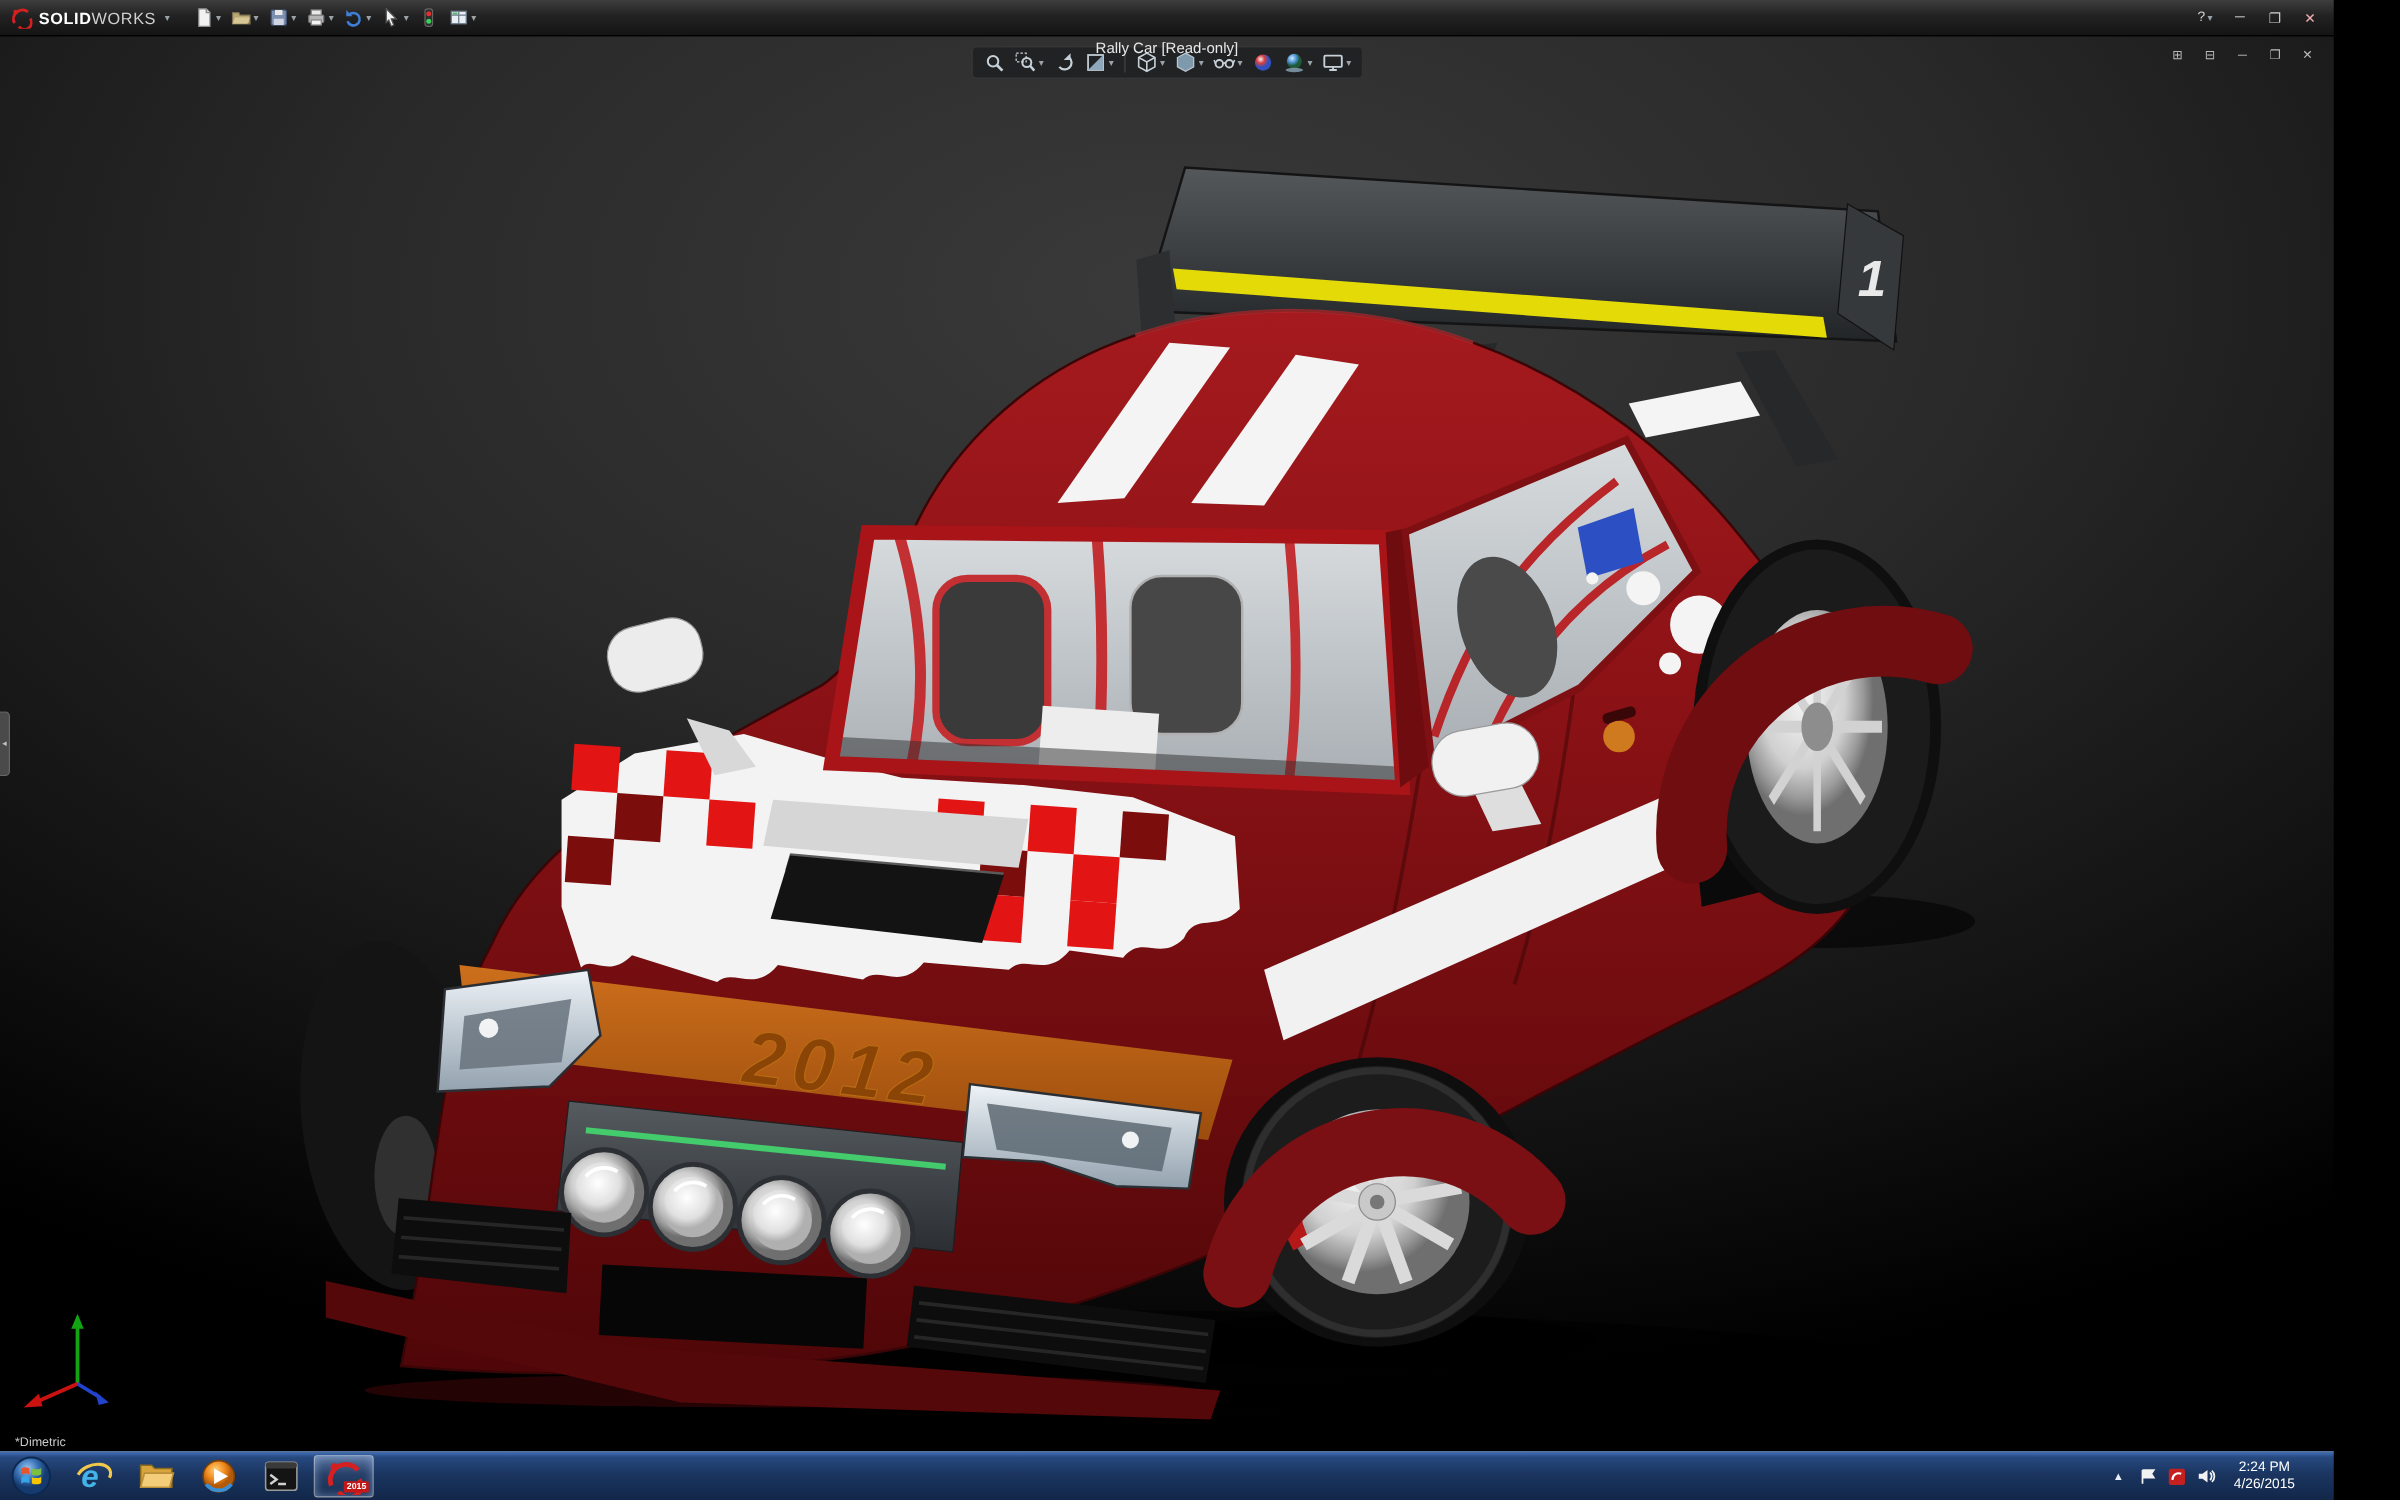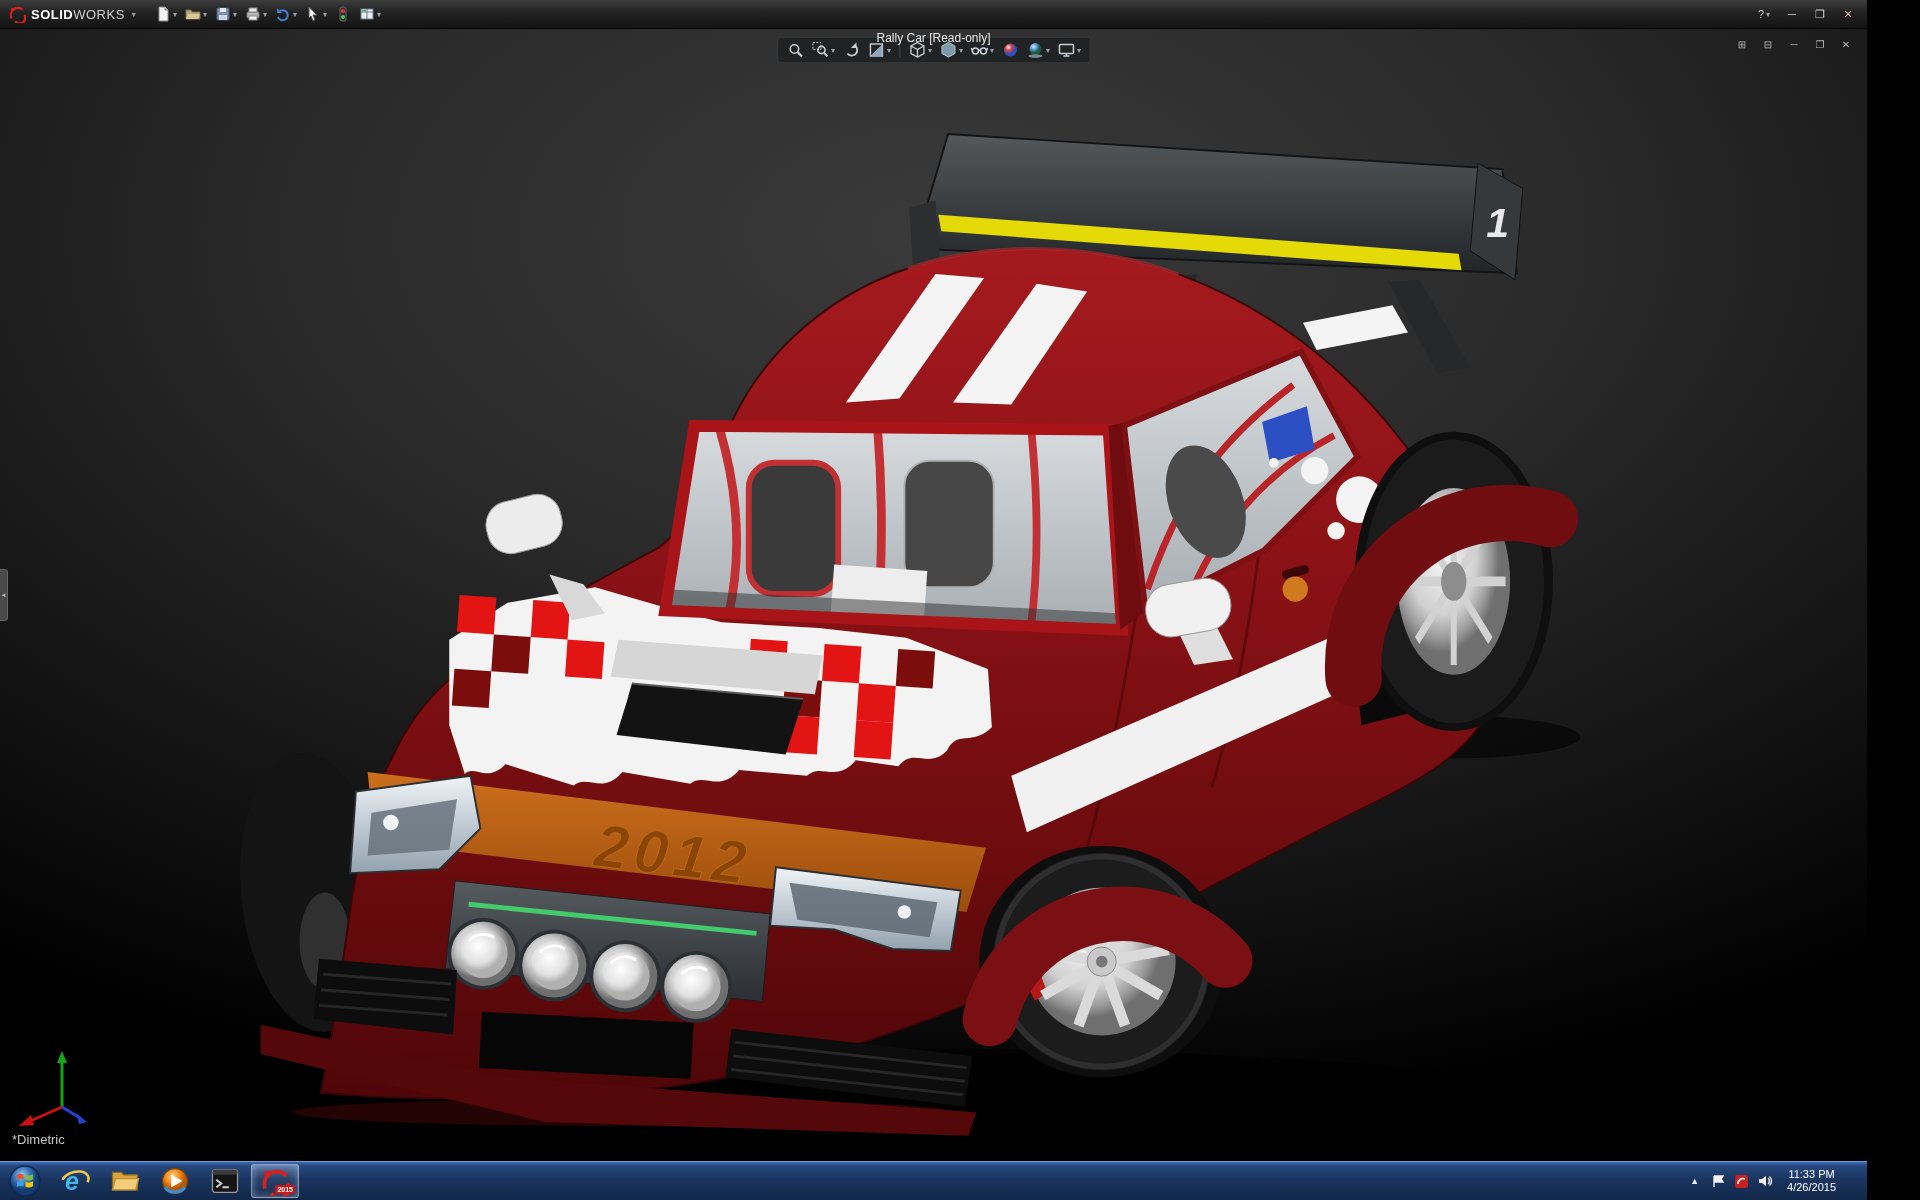--- a/index.html
+++ b/index.html
@@ -32,21 +32,21 @@
 
   .headsup { position:absolute; top:8px; left:50%; transform:translateX(-50%);
     display:flex; align-items:center; gap:3px; background:rgba(20,22,24,.55);
     border:1px solid rgba(255,255,255,.08); border-radius:4px; padding:2px 6px; z-index:5; }
   .hu-btn { display:flex; align-items:center; padding:1px 2px; border-radius:2px; }
   .hu-sep { width:1px; height:16px; background:rgba(255,255,255,.15); margin:0 3px; }
 
   .doc-ctrls { position:absolute; top:6px; right:10px; display:flex; gap:4px; z-index:5; }
   .doc-ctrls .wbtn { width:22px; height:18px; font-size:10px; color:#b9b9b9; }
 
-  .vp-label { position:absolute; left:12px; bottom:14px; font-size:13px; color:#c9c9c9; z-index:4; }
+  .vp-label { position:absolute; left:12px; bottom:1px; font-size:10px; color:#c9c9c9; z-index:4; }
   .triad { position:absolute; left:16px; bottom:26px; z-index:4; }
 
   .panel-handle { position:absolute; left:0; top:540px; width:8px; height:52px;
     background:#4a4a4a; border-radius:0 4px 4px 0; border:1px solid #666; border-left:none;
     display:flex; align-items:center; justify-content:center; color:#c2c2c2; font-size:7px; z-index:5; }
 
   
   .taskbar { position:absolute; left:0; right:0; bottom:0; height:39px;
     background:linear-gradient(#3e6db5 0%, #27497f 10%, #1a3560 45%, #122749 100%);
     border-top:1px solid #6f9bd8; display:flex; align-items:stretch; z-index:40; }
@@ -615,20 +615,20 @@
             <path d="M4,10 A5,5 0 0 1 11,5" stroke="#fff" stroke-width="1.6" fill="none"></path>
           </svg>
       </span>
       <span class="tray-ico">
         <svg width="16" height="16" viewBox="0 0 16 16">
           <polygon points="2,6 5,6 9,3 9,13 5,10 2,10" fill="#f2f2f2"></polygon>
           <path d="M11,5 A4,4 0 0 1 11,11 M12.5,3.5 A6,6 0 0 1 12.5,12.5" stroke="#f2f2f2" stroke-width="1.4" fill="none"></path>
         </svg>
       </span>
       <div class="clock">
-        <div>11:33 PM</div>
+        <div>2:24 PM</div>
         <div>4/26/2015</div>
       </div>
       <div class="show-desktop"></div>
     </div>
   </div>
 
 </div>
 
 </body></html>

